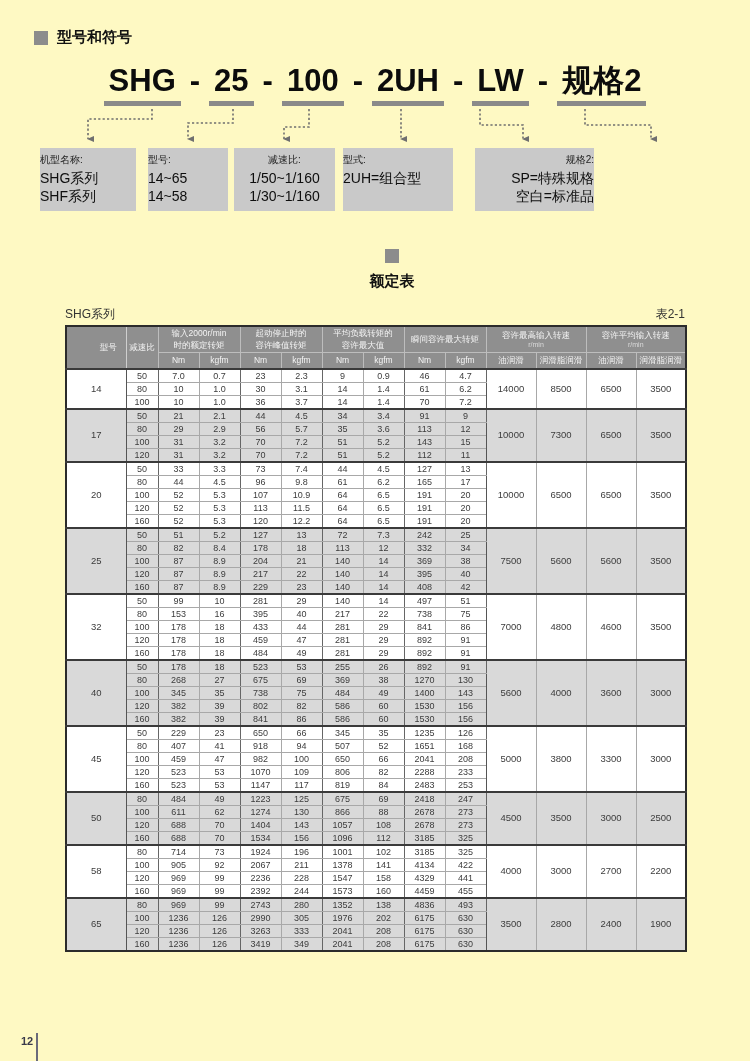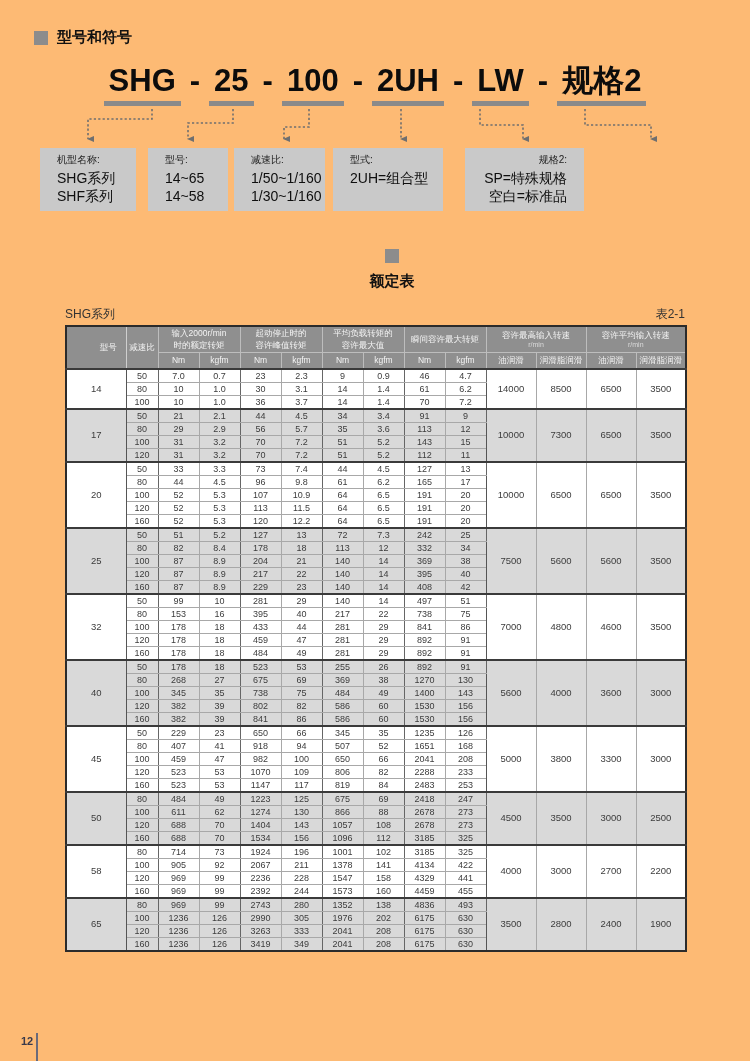--- a/index.html
+++ b/index.html
@@ -1,36 +1,36 @@
 <!DOCTYPE html>
 <html><head>
 <meta charset="utf-8">
 <style>
   html,body{margin:0;padding:0;background:#e9e9e9;}
   .page{
-    position:relative; width:750px; height:1061px; background:#fdba74;
+    position:relative; width:750px; height:1061px; background:#fef9c3;
     font-family:"Liberation Sans","DejaVu Sans",sans-serif; color:#222;
     overflow:hidden; margin:0 auto;
   }
   
   .section-header{display:flex; align-items:center; gap:9px; font-weight:bold; font-size:15px; color:#111;}
   .sh1{margin:28px 0 0 34px;}
   .sh2{margin:38px 0 0 34px;flex-direction:column;}
   .sq{width:14px; height:14px; background:#8c8c8c; flex:0 0 auto;}
 
   
   .code-line{margin-top:16px; text-align:center; font-size:31px; font-weight:bold; color:#0c0c0c; white-space:nowrap;}
   .code-line .seg{display:inline-block; padding:0 5px 3px; border-bottom:5px solid #8a8a8a; line-height:1.1;}
   .code-line .dash{display:inline-block; margin:0 9px; line-height:1.1;}
   .connectors{display:block; margin-top:2px;}
   .boxes{display:flex; margin-left:40px; align-items:stretch;}
-  .mbox{background:#c9c9c9; box-sizing:border-box; padding:5px 17px 6px; min-height:62px;}
+  .mbox{background:#c9c9c9; box-sizing:border-box; padding:5px 0 6px; min-height:62px;}
   .b0{width:96px;}
   .b1{width:80px; margin-left:12px;}
-  .b2{width:91px; margin-left:6px;}
+  .b2{width:101px; margin-left:6px;text-align:center;}
   .b3{width:110px; margin-left:8px;}
   .b4{width:92px;  margin-left:8px;}
   .b5{width:119px; margin-left:22px;text-align:right;}
   .blabel{font-size:10px; color:#222; margin-bottom:2px;}
   .bline{font-size:14px; color:#0e0e0e; line-height:1.3; white-space:nowrap;}
 
   
   .table-meta{width:620px; margin:15px 0 2px 65px; display:flex; justify-content:space-between; align-items:flex-end;}
   .tlabel{font-size:12px; color:#333;}
   .tref{font-size:12px; color:#333;}

